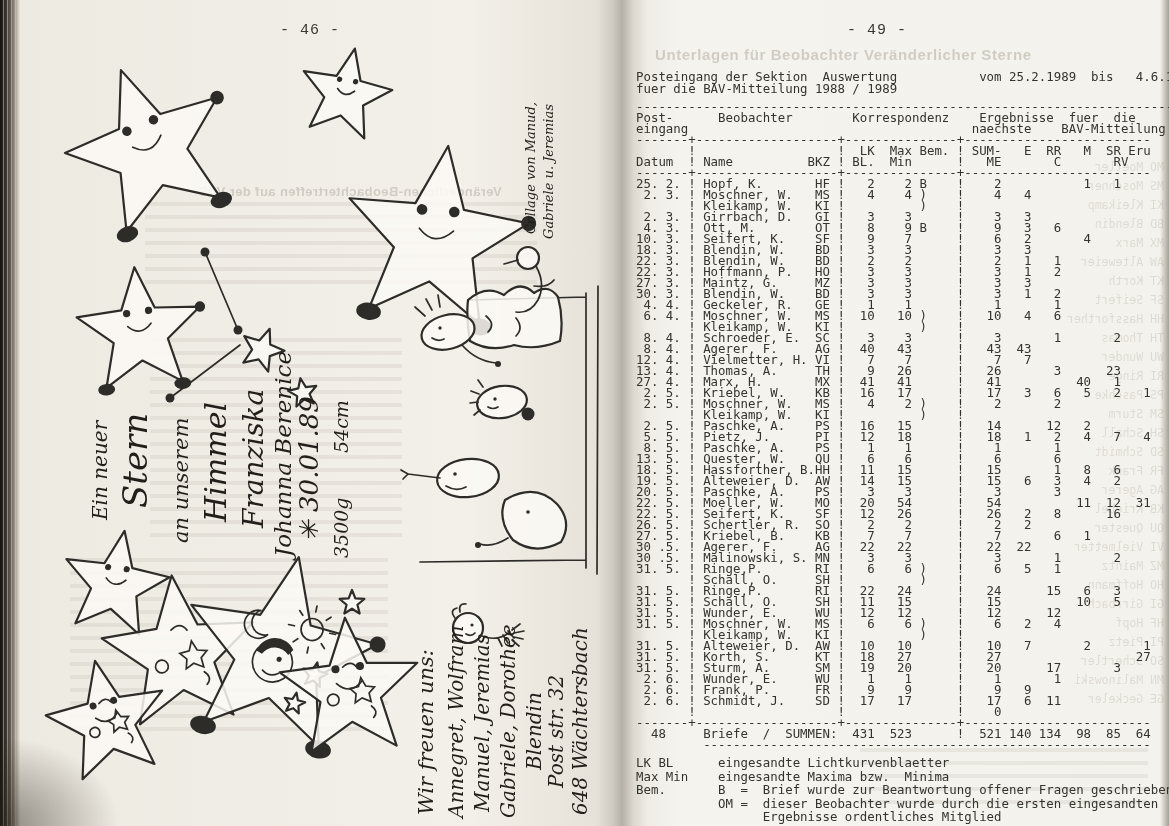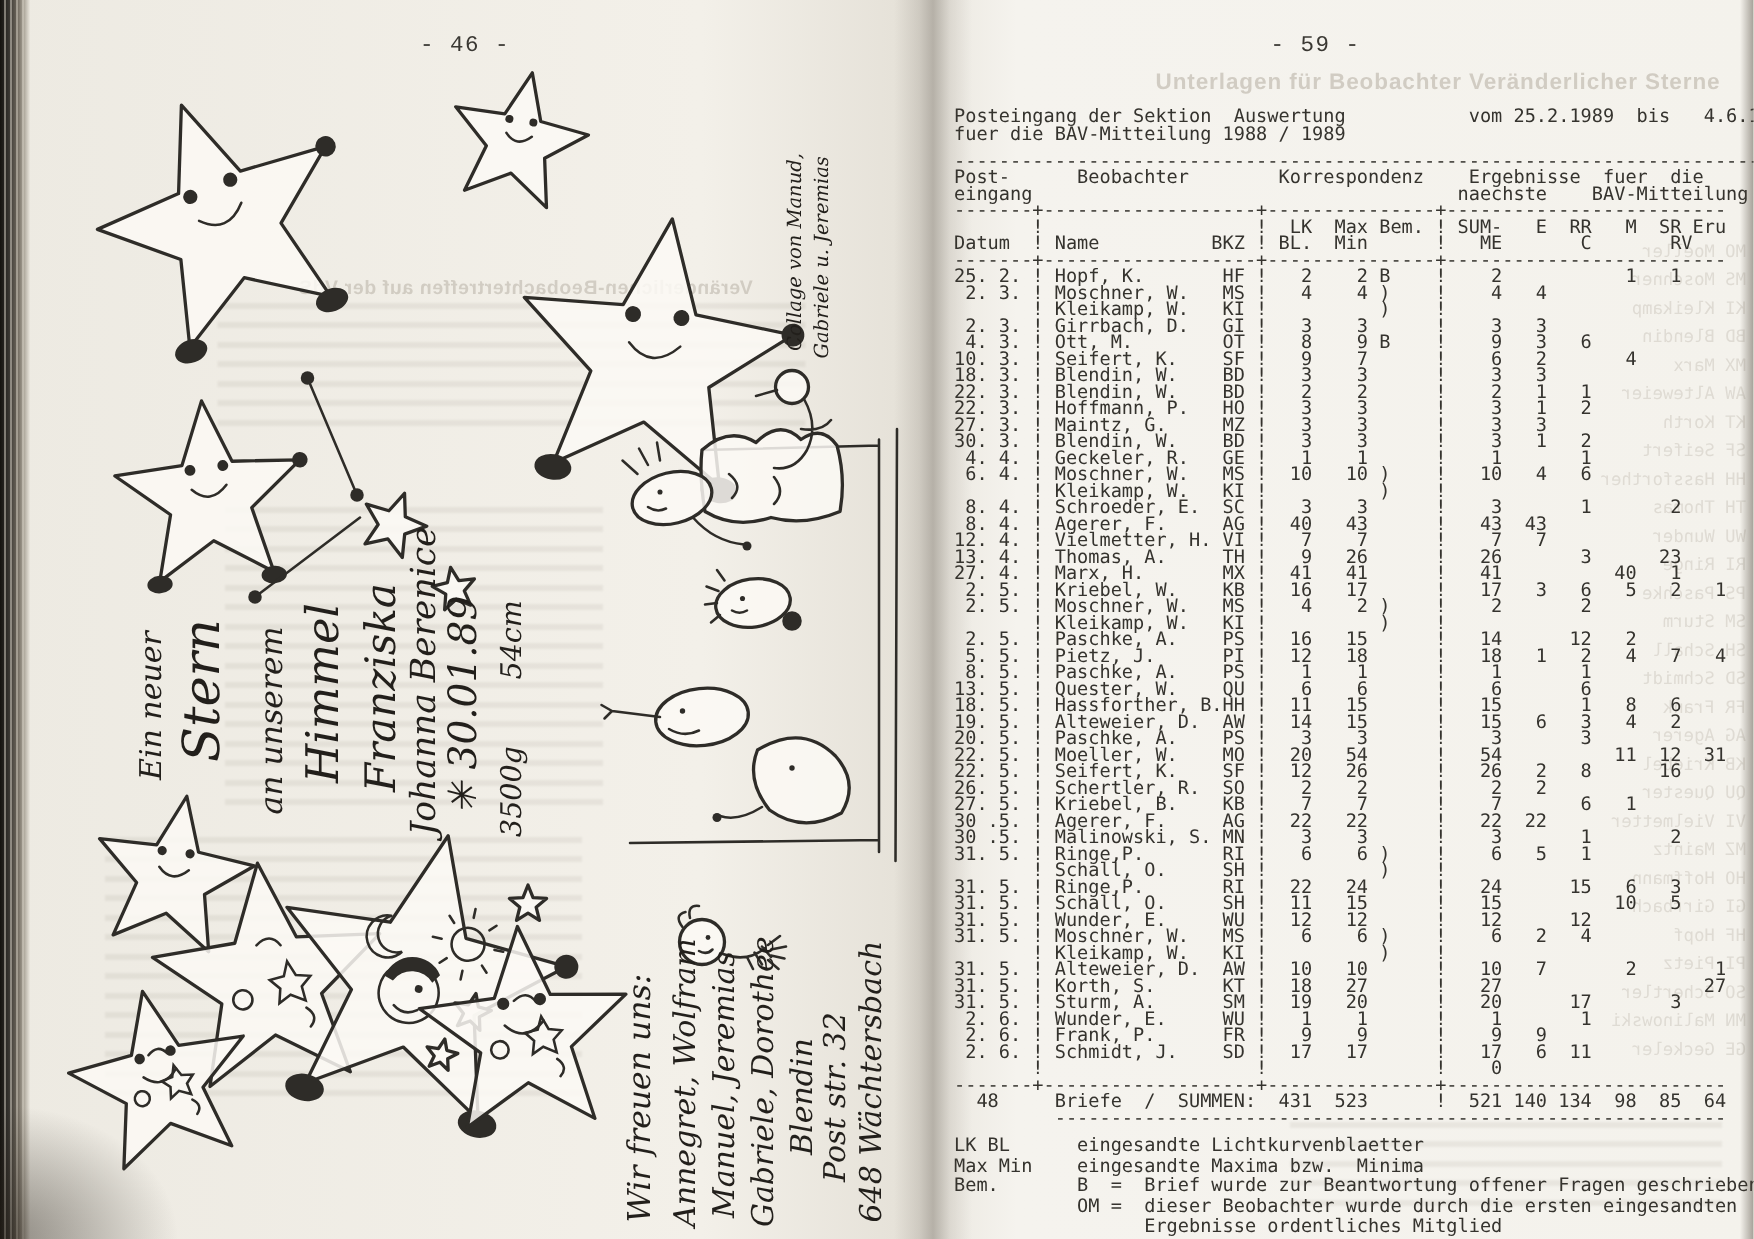--- a/index.html
+++ b/index.html
@@ -30,21 +30,21 @@
   .tl-legend{height:13.5px;line-height:13.5px}
 
   
   .vtext{position:absolute;transform-origin:0 100%;transform:rotate(-90deg);
       white-space:nowrap;font-family:"DejaVu Serif",serif;font-style:italic;color:#221f1b}
 
   
   .ghost-h-left{position:absolute;left:148px;top:184px;width:400px;text-align:center;
       transform:scaleX(-1);opacity:.30;filter:blur(.4px);letter-spacing:.4px;
       font:bold 13px "Liberation Sans",sans-serif;color:#8b8173}
-  .ghost-h-right{position:absolute;left:655px;top:46px;width:492px;text-align:right;
+  .ghost-h-right{position:absolute;left:655px;top:46px;width:492px;text-align:left;
       opacity:.36;filter:blur(.5px);letter-spacing:.6px;
       font:bold 15px "Liberation Sans",sans-serif;color:#948a7a}
   .ghost-codes{position:absolute;left:1054px;top:158px;width:110px;
       transform:scaleX(-1);opacity:.20;filter:blur(.5px);color:#8b8173;
       font:11.5px "DejaVu Sans Mono",monospace;line-height:19px}
   .ghost-par{position:absolute;opacity:.085;filter:blur(.7px);
       background:repeating-linear-gradient(180deg,#6f6758 0 4px,transparent 4px 13px)}
 
   
   svg.doodles{position:absolute;left:0;top:0;width:1169px;height:826px;pointer-events:none}
@@ -90,21 +90,21 @@
       <div>HO  Hoffmann</div>
       <div>GI  Girrbach</div>
       <div>HF  Hopf</div>
       <div>PI  Pietz</div>
       <div>SO  Schertler</div>
       <div>MN  Malinowski</div>
       <div>GE  Geckeler</div>
     </div>
 
   <div class="pagenum" style="left:245px">- 46 -</div>
-  <div class="pagenum" style="left:812px">- 59 -</div>
+  <div class="pagenum" style="left:812px">- 49 -</div>
 
   <svg class="doodles" viewBox="0 0 1169 826">
     <defs>
       <g id="sb">
           <path class="outline" d="M0,-50 L12.9,-17.8 L47.6,-15.5 L20.9,6.8 L29.4,40.5 L0,22 L-29.4,40.5 L-20.9,6.8 L-47.6,-15.5 L-12.9,-17.8 Z"></path>
         </g>
       <g id="sf">
           <circle class="dot" cx="-9" cy="-15" r="2.8"></circle>
           <circle class="dot" cx="8" cy="-16" r="2.8"></circle>
           <path class="ln" d="M-9,-5 Q0,4 9,-6"></path>

